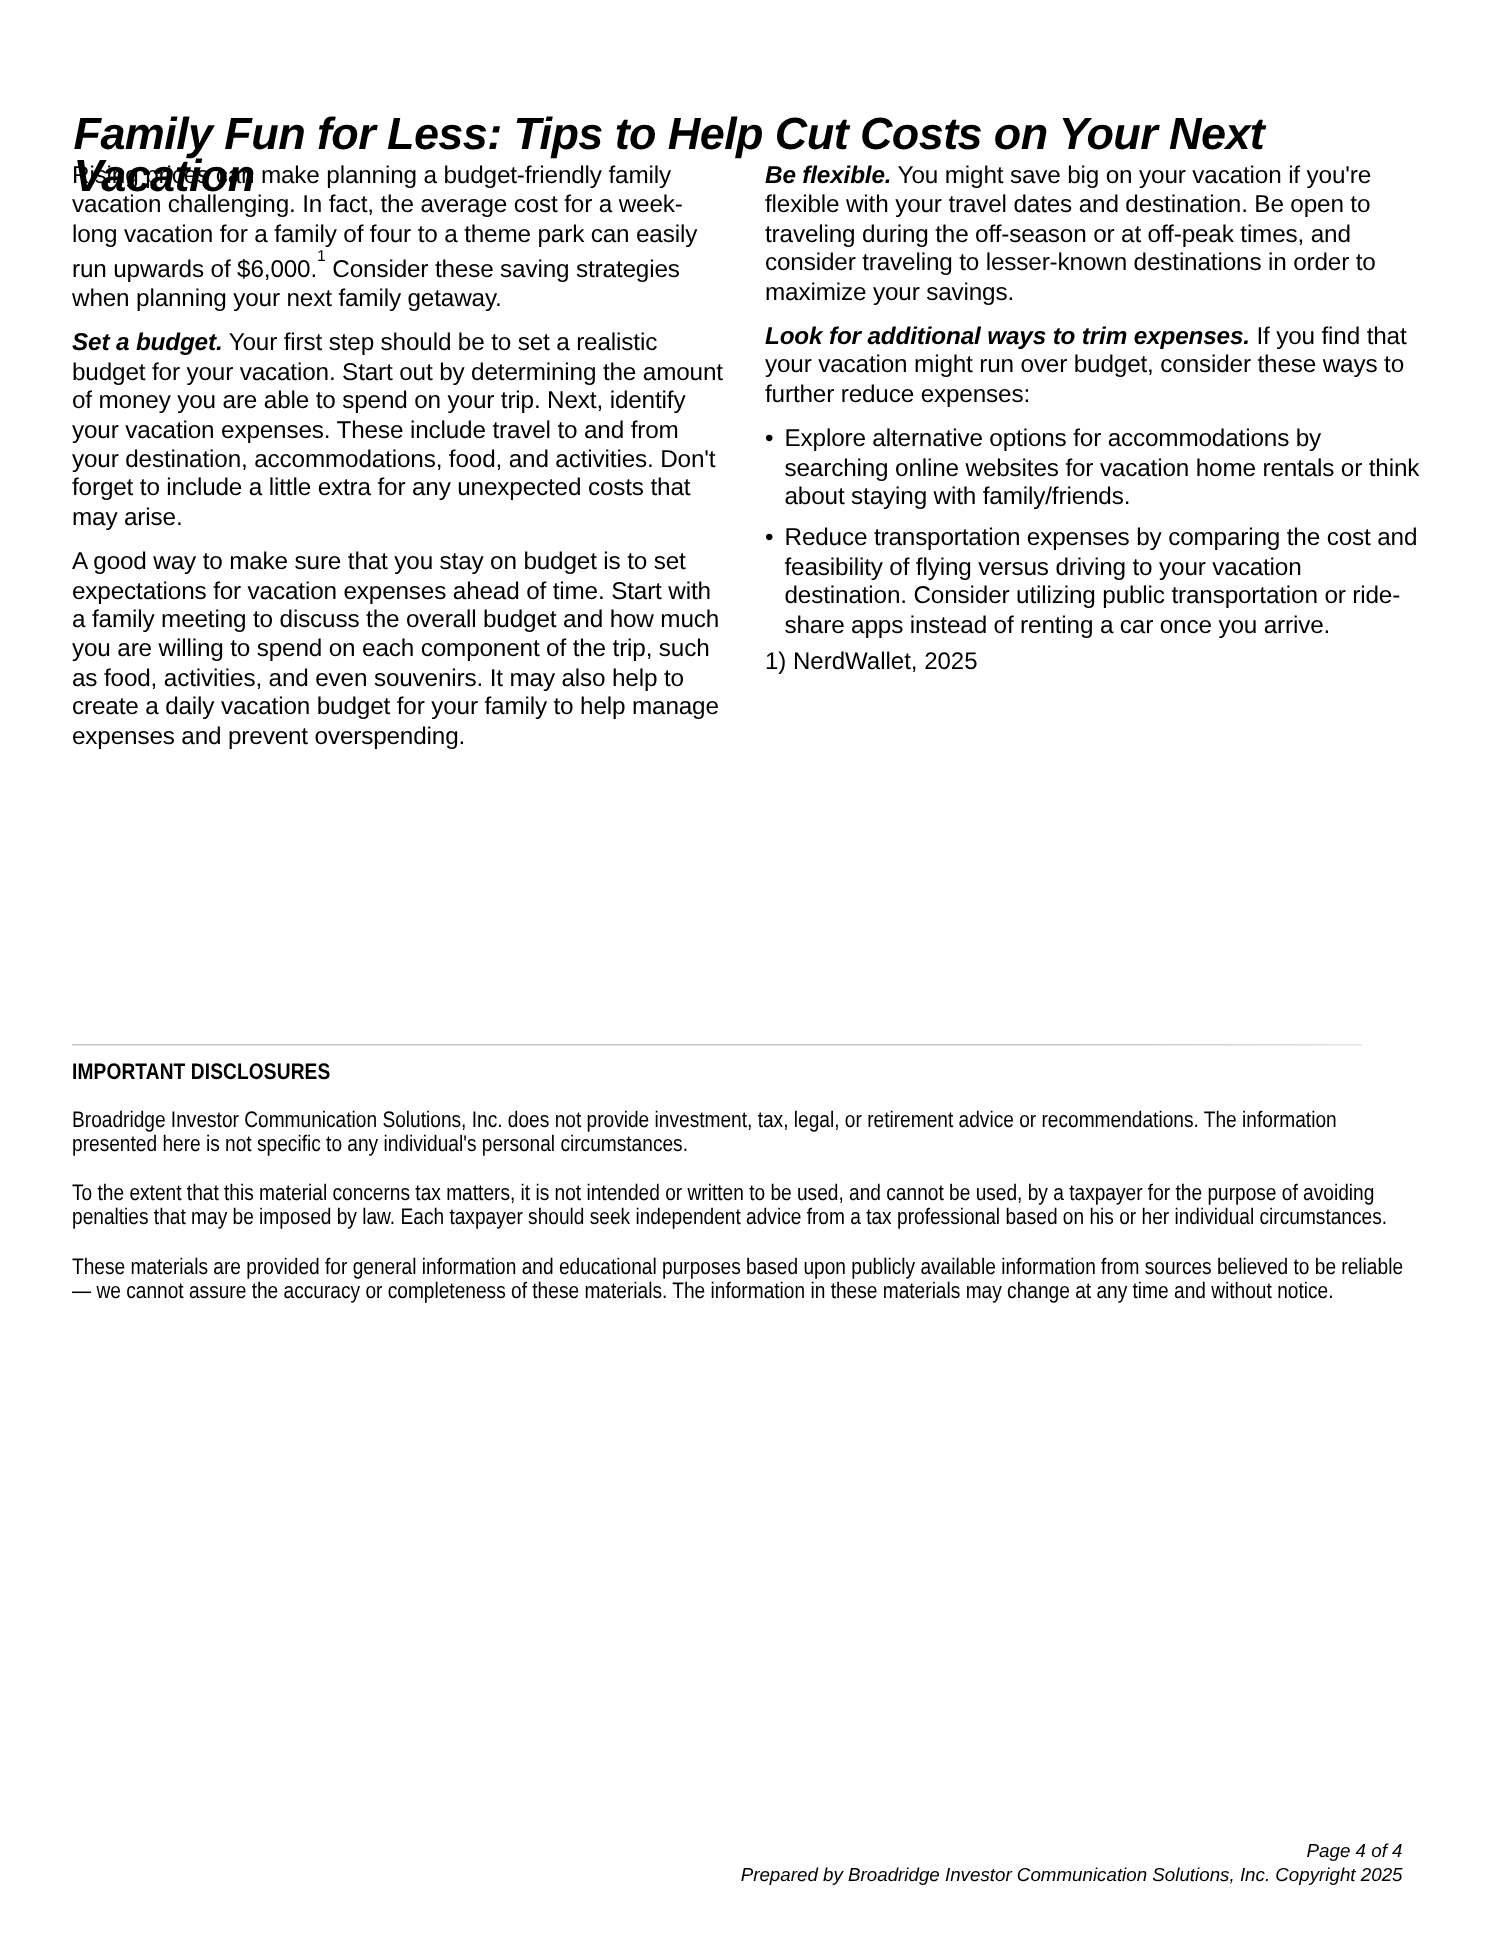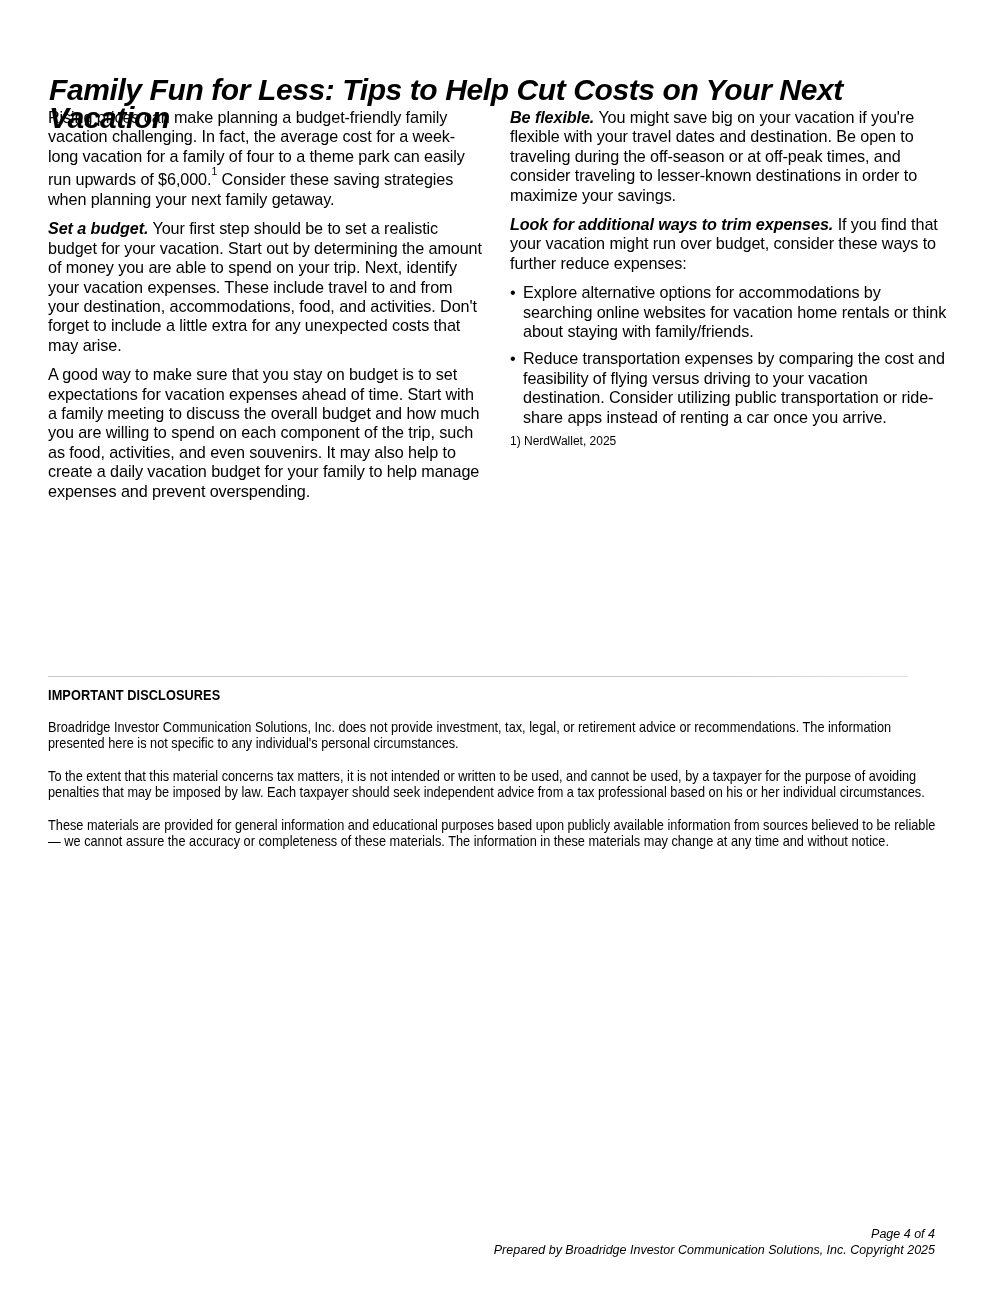--- a/index.html
+++ b/index.html
@@ -24,23 +24,23 @@
   .col p { margin:10px 0 0 0; }
   .col p.first { margin-top:0; }
   .lead { font-weight:700;font-style:italic; }
   sup.fnref { font-size:10.5px; position:relative; top:-4.5px; }
 
   ul.bullets { list-style:none; margin:10px 0 0 0; padding:0; }
   ul.bullets li { position:relative; padding-left:13px; margin-top:8px; }
   ul.bullets li.first { margin-top:0; }
   ul.bullets li::before { content:"\2022"; position:absolute; left:0; top:0; }
 
-  .footnote { margin-top:7px; font-size:12px; line-height:15px; letter-spacing:0; }
+  .footnote { margin-top:7px; font-size:16px; line-height:15px; letter-spacing:0; }
 
-  .disclosures { position:absolute; left:48px; top:676px; width:899px; }
+  .disclosures { position:absolute; left:48px; top:696px; width:899px; }
   .divider {
     height:1px; width:860px; border:none; margin:0;
     background:linear-gradient(to right,#c7c7c7 78%,#e3e3e3 100%);
   }
   .disc-inner { width:1057px; transform:scaleX(0.85); transform-origin:0 0; }
   .disc-heading { margin:9px 0 0 0; font-size:15px; font-weight:700; letter-spacing:0.1px; }
   .disc-inner p.disc-para { margin:16px 0 0 0; font-size:15px; line-height:16.4px; }
 
   .footer {
     position:absolute; top:1226px; right:65px;

